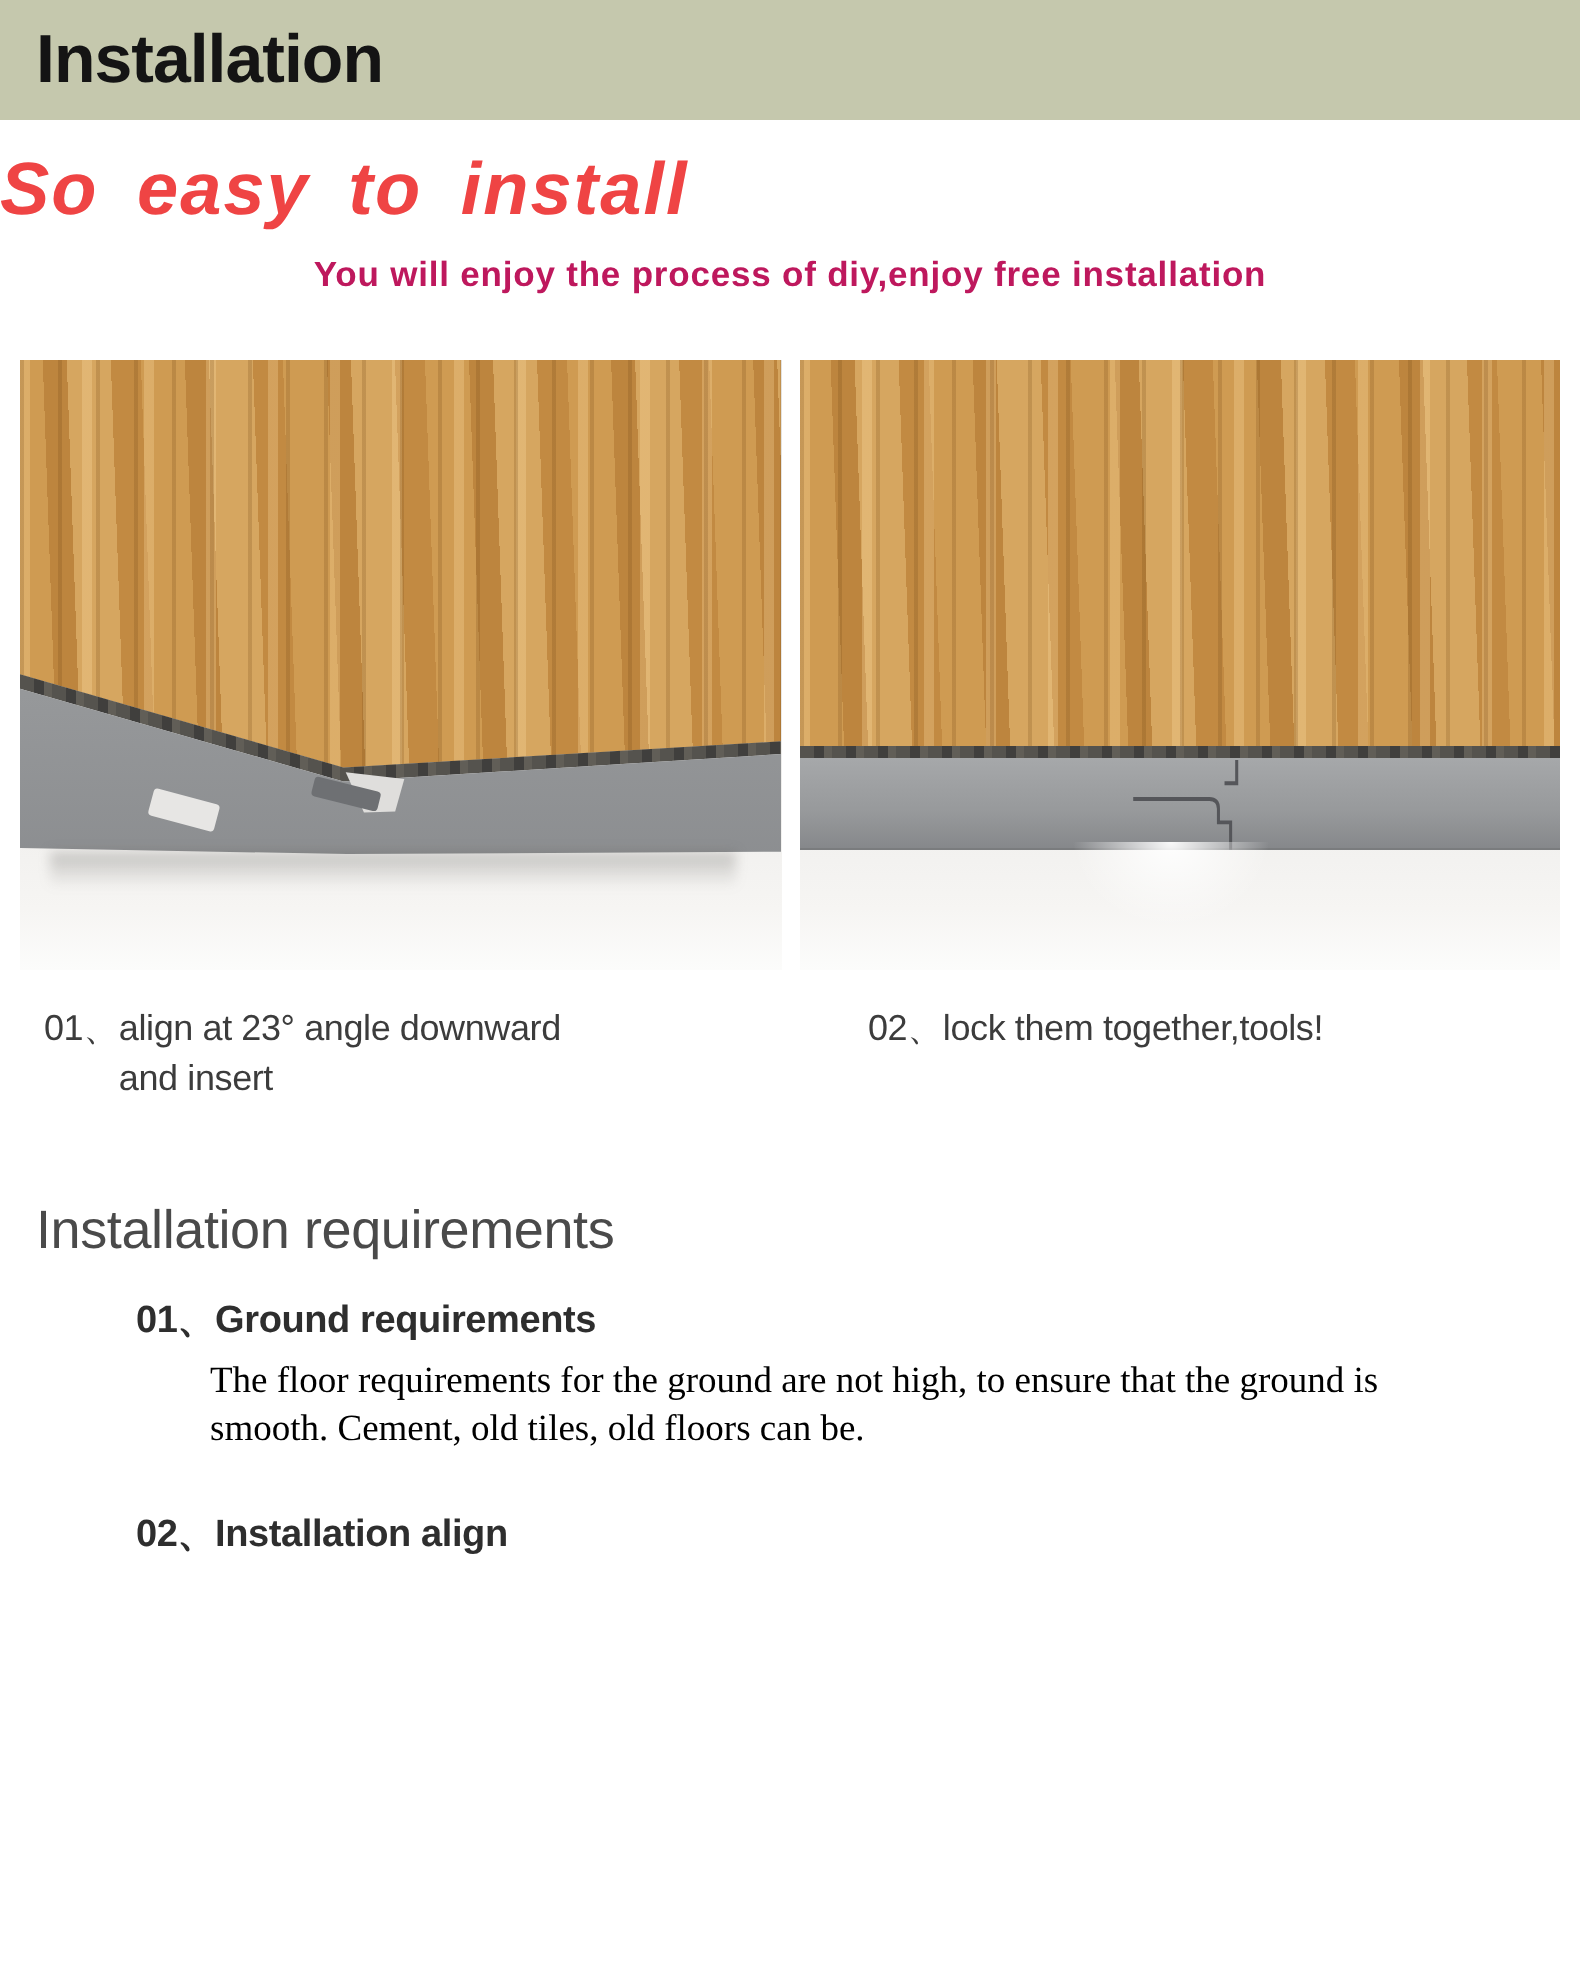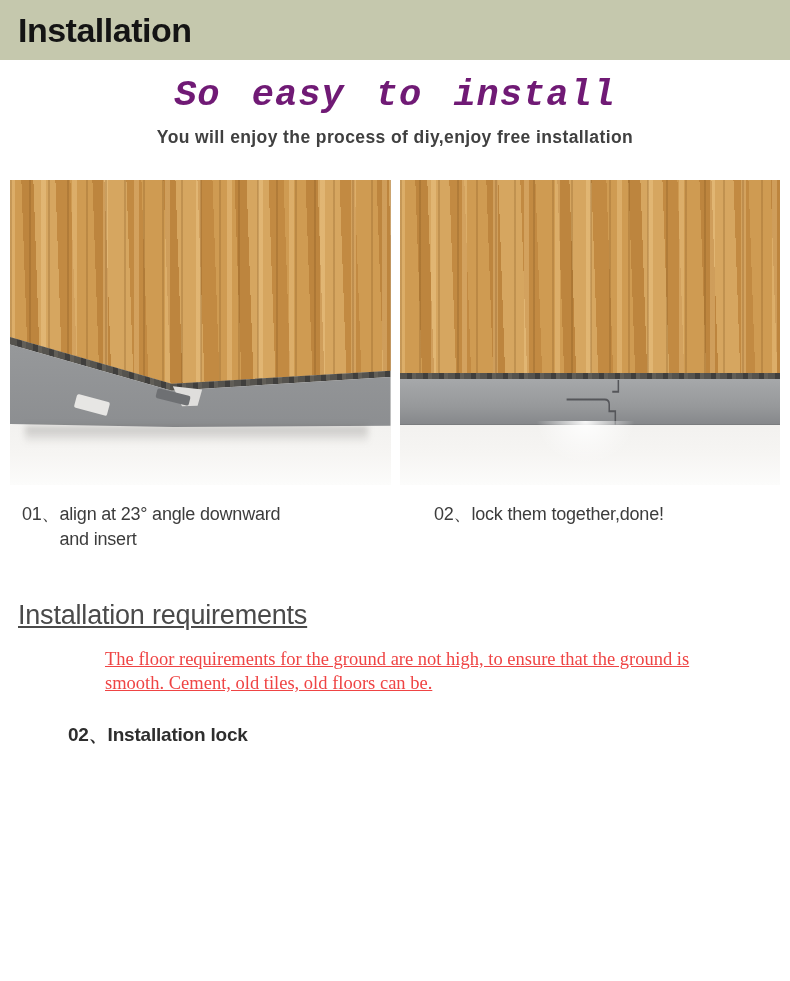--- a/index.html
+++ b/index.html
@@ -19,36 +19,35 @@
   .banner h1{
     margin:0 0 0 18px;
     font-size:34px;
     font-weight:700;
     letter-spacing:-0.5px;
     color:#141414;
   }
   
   .hero-heading{
     margin:14px 0 0 0;
-    text-align:center;
-    font-family:Liberation Mono, monospace;
+    font-family:Liberation Sans, sans-serif;
     font-style:italic;
     font-weight:700;
     font-size:37px;
     word-spacing:8px;
     letter-spacing:1px;
-    color:#701a75;
+    color:#ef4444;
   }
   .hero-sub{
     margin-top:11px;
     text-align:center;
     font-size:17.5px;
     font-weight:700;
     letter-spacing:0.4px;
-    color:#404040;
+    color:#be185d;
   }
   
   .images-row{
     margin:32px 10px 0 10px;
     display:flex;
     gap:9px;
     height:305px;
   }
   .img-box{
     position:relative;
@@ -125,38 +124,36 @@
   .caption-2{padding-left:35px;}
   .cap-num{white-space:nowrap;}
   .cap-text{max-width:255px;}
   
   .req-title{
     margin:48px 0 0 18px;
     font-size:27px;
     font-weight:400;
     color:#4a4a4a;
     letter-spacing:-0.2px;
-    text-decoration:underline;
   }
   .req-list{margin:16px 0 0 68px;}
   .req-item{margin-bottom:27px;}
   .req-head{
     font-size:19px;
     font-weight:700;
     color:#2e2e2e;
     letter-spacing:-0.2px;
   }
   .req-body{
     margin:6px 0 0 37px;
     max-width:640px;
     font-family:"Liberation Serif", serif;
     font-size:18.5px;
     line-height:24px;
-    color:#ef4444;
-    text-decoration:underline;
+    color:#000000;
   }
 </style>
 </head>
 <body>
 
 <div class="page">
 
   <div class="banner">
     <h1>Installation</h1>
   </div>
@@ -189,36 +186,39 @@
 
   </div>
 
   <div class="captions-row">
     <div class="caption caption-1">
       <span class="cap-num">01、</span>
       <span class="cap-text">align at 23° angle downward and insert</span>
     </div>
     <div class="caption caption-2">
       <span class="cap-num">02、</span>
-      <span class="cap-text">lock them together,done!</span>
+      <span class="cap-text">lock them together,tools!</span>
     </div>
   </div>
 
   <div class="req-title">Installation requirements</div>
 
   <div class="req-list">
-
-    <div class="req-item">
-      <p class="req-body">The floor requirements for the ground are not high, to ensure that the ground is smooth. Cement, old tiles, old floors can be.</p>
-    </div>
 
     <div class="req-item">
       <div class="req-head">
-        <span>02、</span><span>Installation lock</span>
+        <span>01、</span><span>Ground requirements</span>
       </div>
+      <p class="req-body">The floor requirements for the ground are not high, to ensure that the ground is smooth. Cement, old tiles, old floors can be.</p>
     </div>
 
     <div class="req-item">
+      <div class="req-head">
+        <span>02、</span><span>Installation align</span>
+      </div>
+    </div>
+
+    <div class="req-item">
     </div>
 
   </div>
 
 </div>
 
 </body></html>

